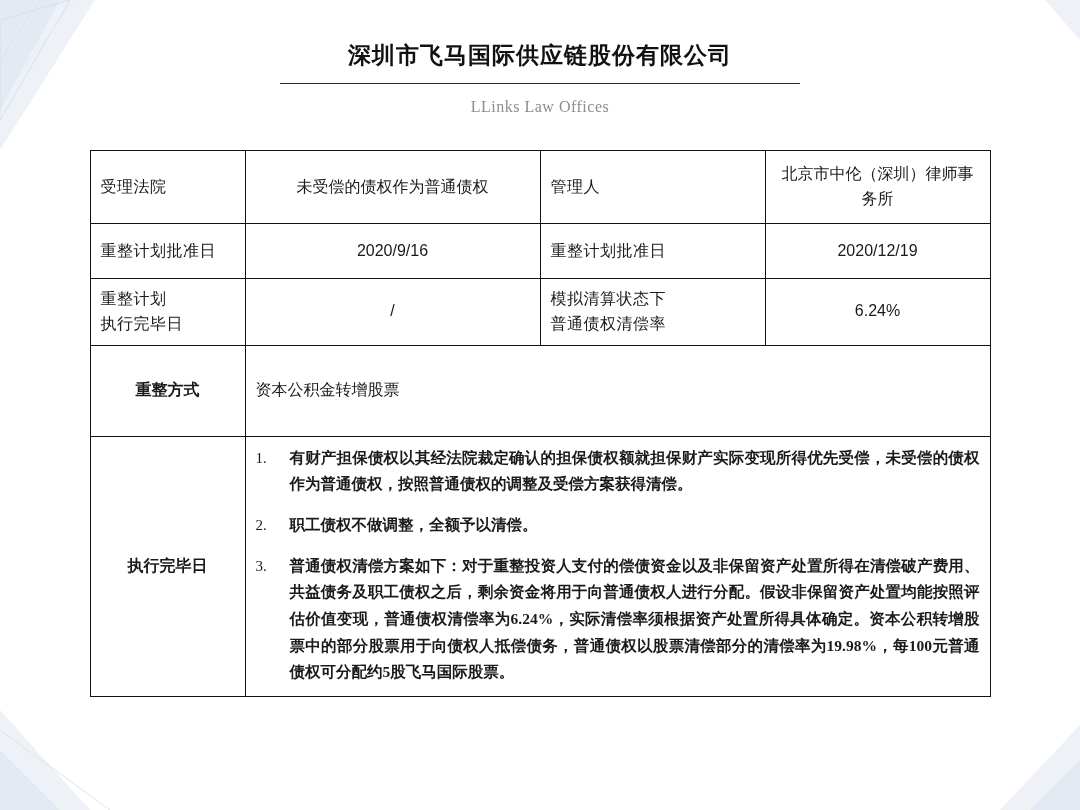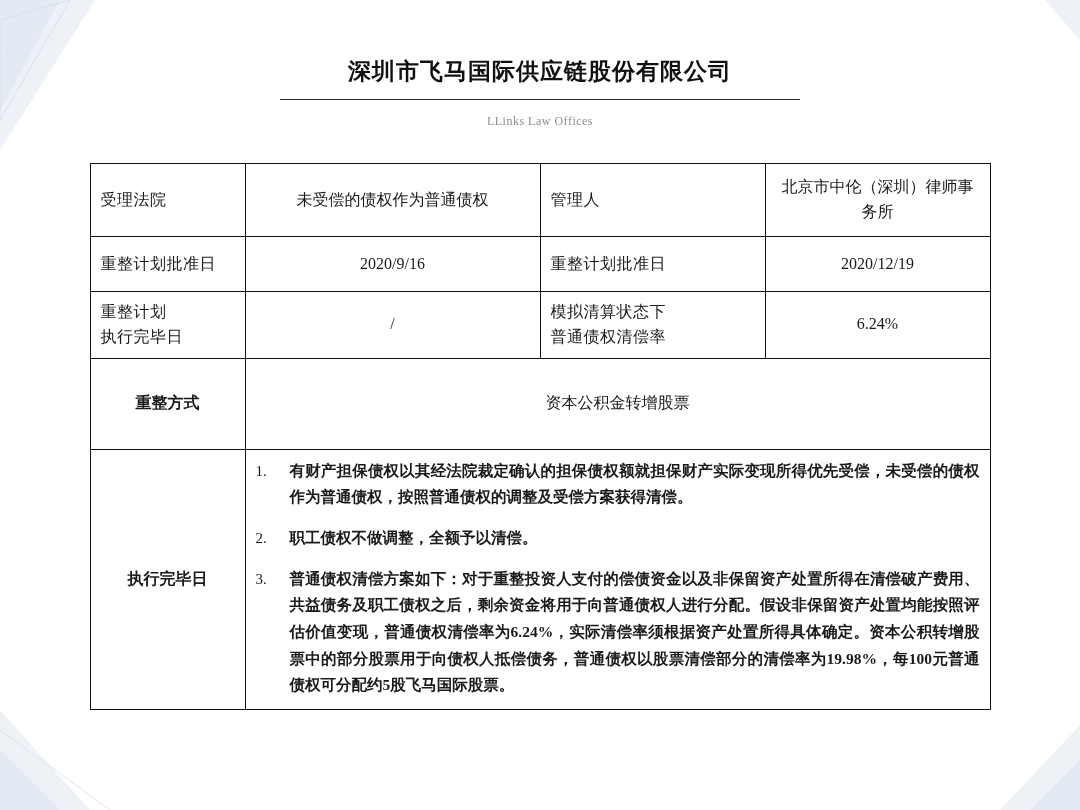--- a/index.html
+++ b/index.html
@@ -43,39 +43,39 @@
   }
 
   .page {
     position: relative;
     width: 1080px;
     height: 810px;
     box-sizing: border-box;
   }
 
   .doc-header {
-    padding-top: 56px;
+    padding-top: 40px;
     text-align: center;
   }
   .doc-title {
     font-family: "Liberation Serif", serif;
     font-size: 23px;
     font-weight: bold;
     letter-spacing: 1px;
     color: #111;
   }
   .title-rule {
     width: 520px;
     height: 1px;
     background: #2a2a2a;
     margin: 12px auto 0 auto;
   }
   .firm-name {
     margin-top: 14px;
-    font-size: 12px;
+    font-size: 16px;
     color: #8d8d8d;
     letter-spacing: 0.5px;
     font-family: "Liberation Serif", serif;
   }
 
   table.main-table {
     border-collapse: collapse;
     width: 900px;
     margin: 34px auto 0 auto;
     table-layout: fixed;
@@ -91,26 +91,26 @@
     text-align: left;
     font-weight: normal;
     font-size: 17px;
     letter-spacing: 0.5px;
   }
   td.value-center {
     text-align: center;
     font-size: 16px;
   }
   td.value-left {
-    text-align: center;
+    text-align: left;
     font-size: 16px;
     padding-left: 14px;
   }
   .num-font {
-    font-family: Liberation Serif, serif;
+    font-family: Liberation Sans, sans-serif;
   }
 
   .row-court td { height: 56px; }
   .row-dates td { height: 38px; }
   .row-plan td { height: 48px; }
   .row-mode td { height: 74px; margin-top: 40px; }
 
   td.label-mode {
     text-align: center;
     font-weight: bold;

